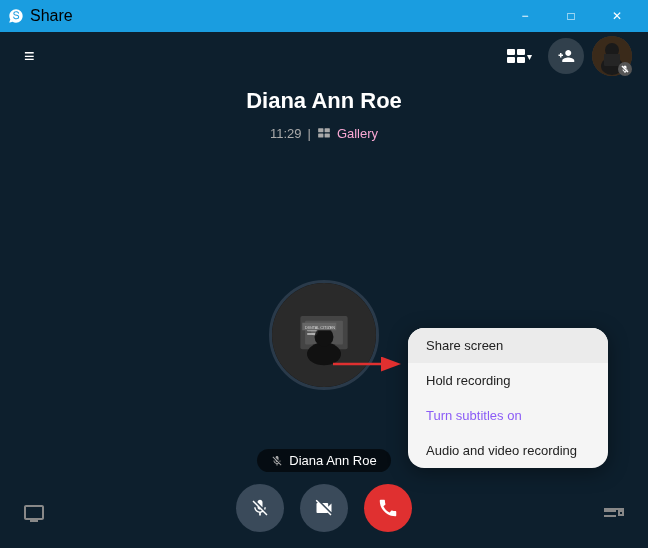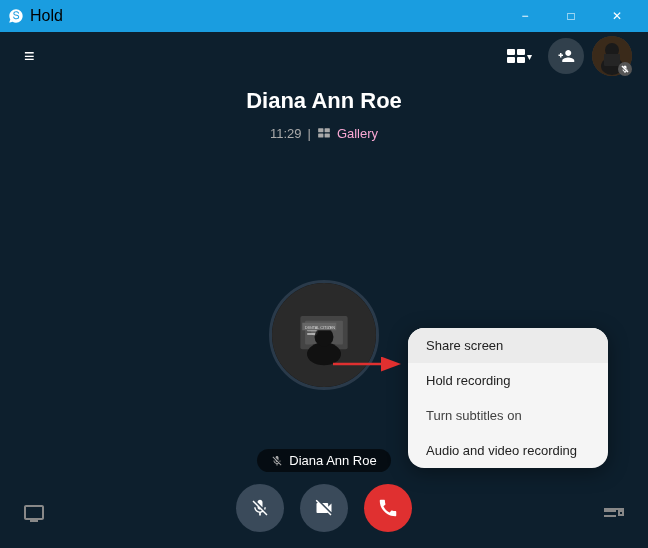--- a/index.html
+++ b/index.html
@@ -271,21 +271,21 @@
       cursor: pointer;
       display: flex;
       align-items: center;
       gap: 8px;
       white-space: nowrap;
     }
     .menu-item.highlighted {
       background: #ebebeb;
     }
     .menu-item-text-blue {
-      color: #404040;
+      color: #8b5cf6;
     }
 
     
     #arrow-container {
       position: absolute;
       right: 240px;
       bottom: 165px;
       z-index: 101;
     }
 
@@ -297,21 +297,21 @@
     }
   </style>
 </head>
 <body>
 
 <div id="title-bar">
   <div id="title-bar-left">
     <svg class="skype-logo" viewBox="0 0 24 24">
       <path d="M12.07 2C6.48 2 2 6.48 2 12.07c0 1.86.52 3.6 1.42 5.09L2.1 20.9a.75.75 0 00.98.98l3.72-1.33A9.93 9.93 0 0012.07 22C17.66 22 22 17.52 22 11.93 22 6.48 17.52 2 12.07 2zm.74 14.79c-2.22.13-4.45-.8-4.97-3.02a.75.75 0 011.46-.34c.3 1.28 1.72 1.96 3.41 1.86 1.53-.09 2.55-.88 2.55-1.9 0-.82-.56-1.38-2.26-1.73l-1.8-.38c-2.02-.43-3.17-1.48-3.17-3.08 0-2.07 1.86-3.38 4.17-3.38 2.03 0 4.03.97 4.39 2.97a.75.75 0 01-1.47.27c-.22-1.16-1.47-1.74-2.92-1.74-1.43 0-2.67.6-2.67 1.88 0 .81.55 1.31 2.04 1.63l1.8.38c2.27.47 3.4 1.6 3.4 3.18 0 2.19-1.94 3.52-4.36 3.4z"></path>
     </svg>
-    <span>Hold</span>
+    <span>Share</span>
   </div>
   <div id="title-bar-controls">
     <button class="title-btn">−</button>
     <button class="title-btn">□</button>
     <button class="title-btn close">✕</button>
   </div>
 </div>
 
 <div id="main">
 

